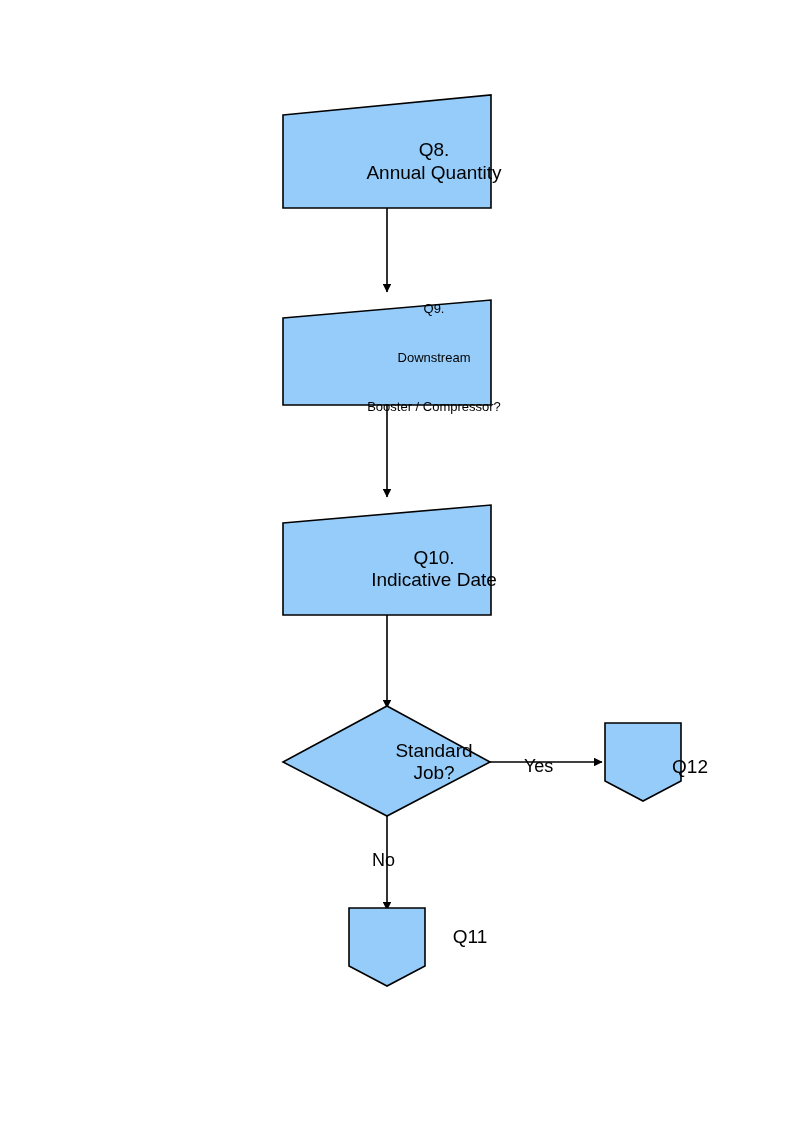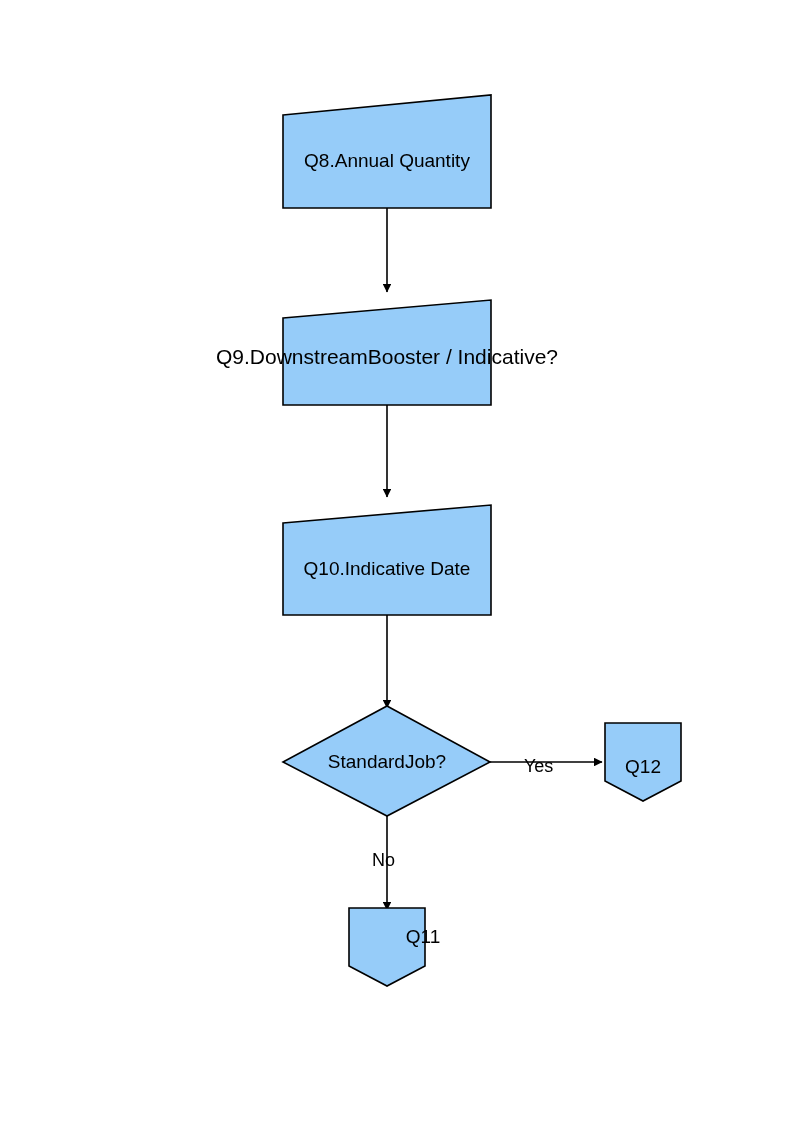--- a/index.html
+++ b/index.html
@@ -23,31 +23,32 @@
   #flow-svg {
     position: absolute;
     top: 0;
     left: 0;
     width: 794px;
     height: 1123px;
   }
   .node-label {
     position: absolute;
     display: flex;
-    flex-direction: row;
+    flex-direction: column;
     align-items: center;
     justify-content: center;
     text-align: center;
     color: #000000;
     line-height: 1.18;
     white-space: nowrap;
     pointer-events: none;
+    padding-left: 47px;
   }
   .lbl-lg { font-size: 19px; }
-  .lbl-md { font-size: 21px; }
+  .lbl-md { font-size: 13px; gap: 34px; }
   .edge-label {
     position: absolute;
     font-size: 18px;
     color: #000000;
     white-space: nowrap;
     pointer-events: none;
   }
 </style>
 </head>
 <body>
@@ -85,21 +86,21 @@
   </svg>
 
   <div class="node-label lbl-lg" style="left:283px; top:115px; width:208px; height:93px;">
     <span>Q8.</span>
     <span>Annual Quantity</span>
   </div>
 
   <div class="node-label lbl-md" style="left:283px; top:310px; width:208px; height:95px;">
     <span>Q9.</span>
     <span>Downstream</span>
-    <span>Booster / Indicative?</span>
+    <span>Booster / Compressor?</span>
   </div>
 
   <div class="node-label lbl-lg" style="left:283px; top:523px; width:208px; height:92px;">
     <span>Q10.</span>
     <span>Indicative Date</span>
   </div>
 
   <div class="node-label lbl-lg" style="left:305px; top:726px; width:164px; height:72px;">
     <span>Standard</span>
     <span>Job?</span>

